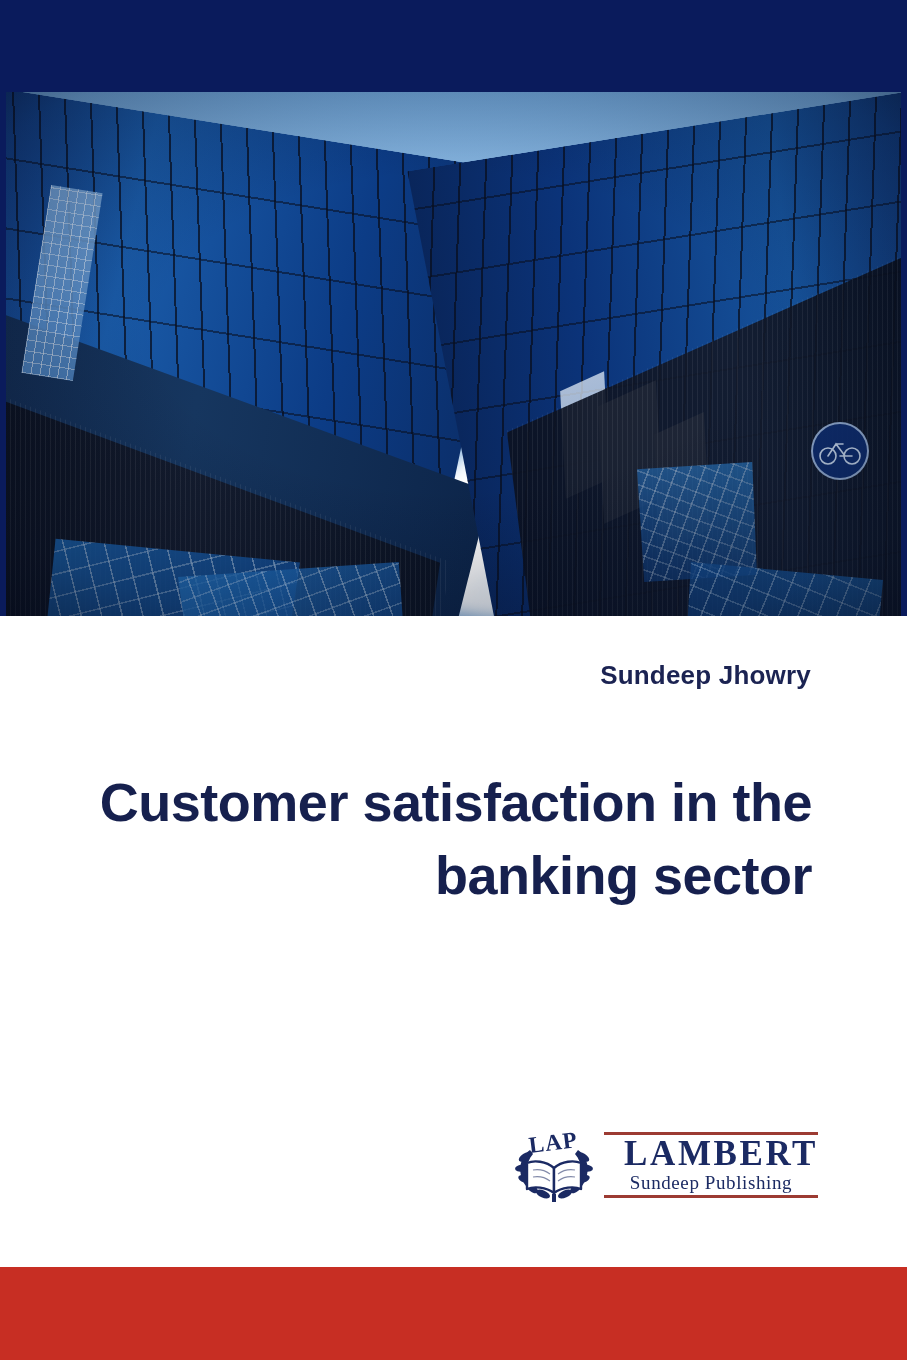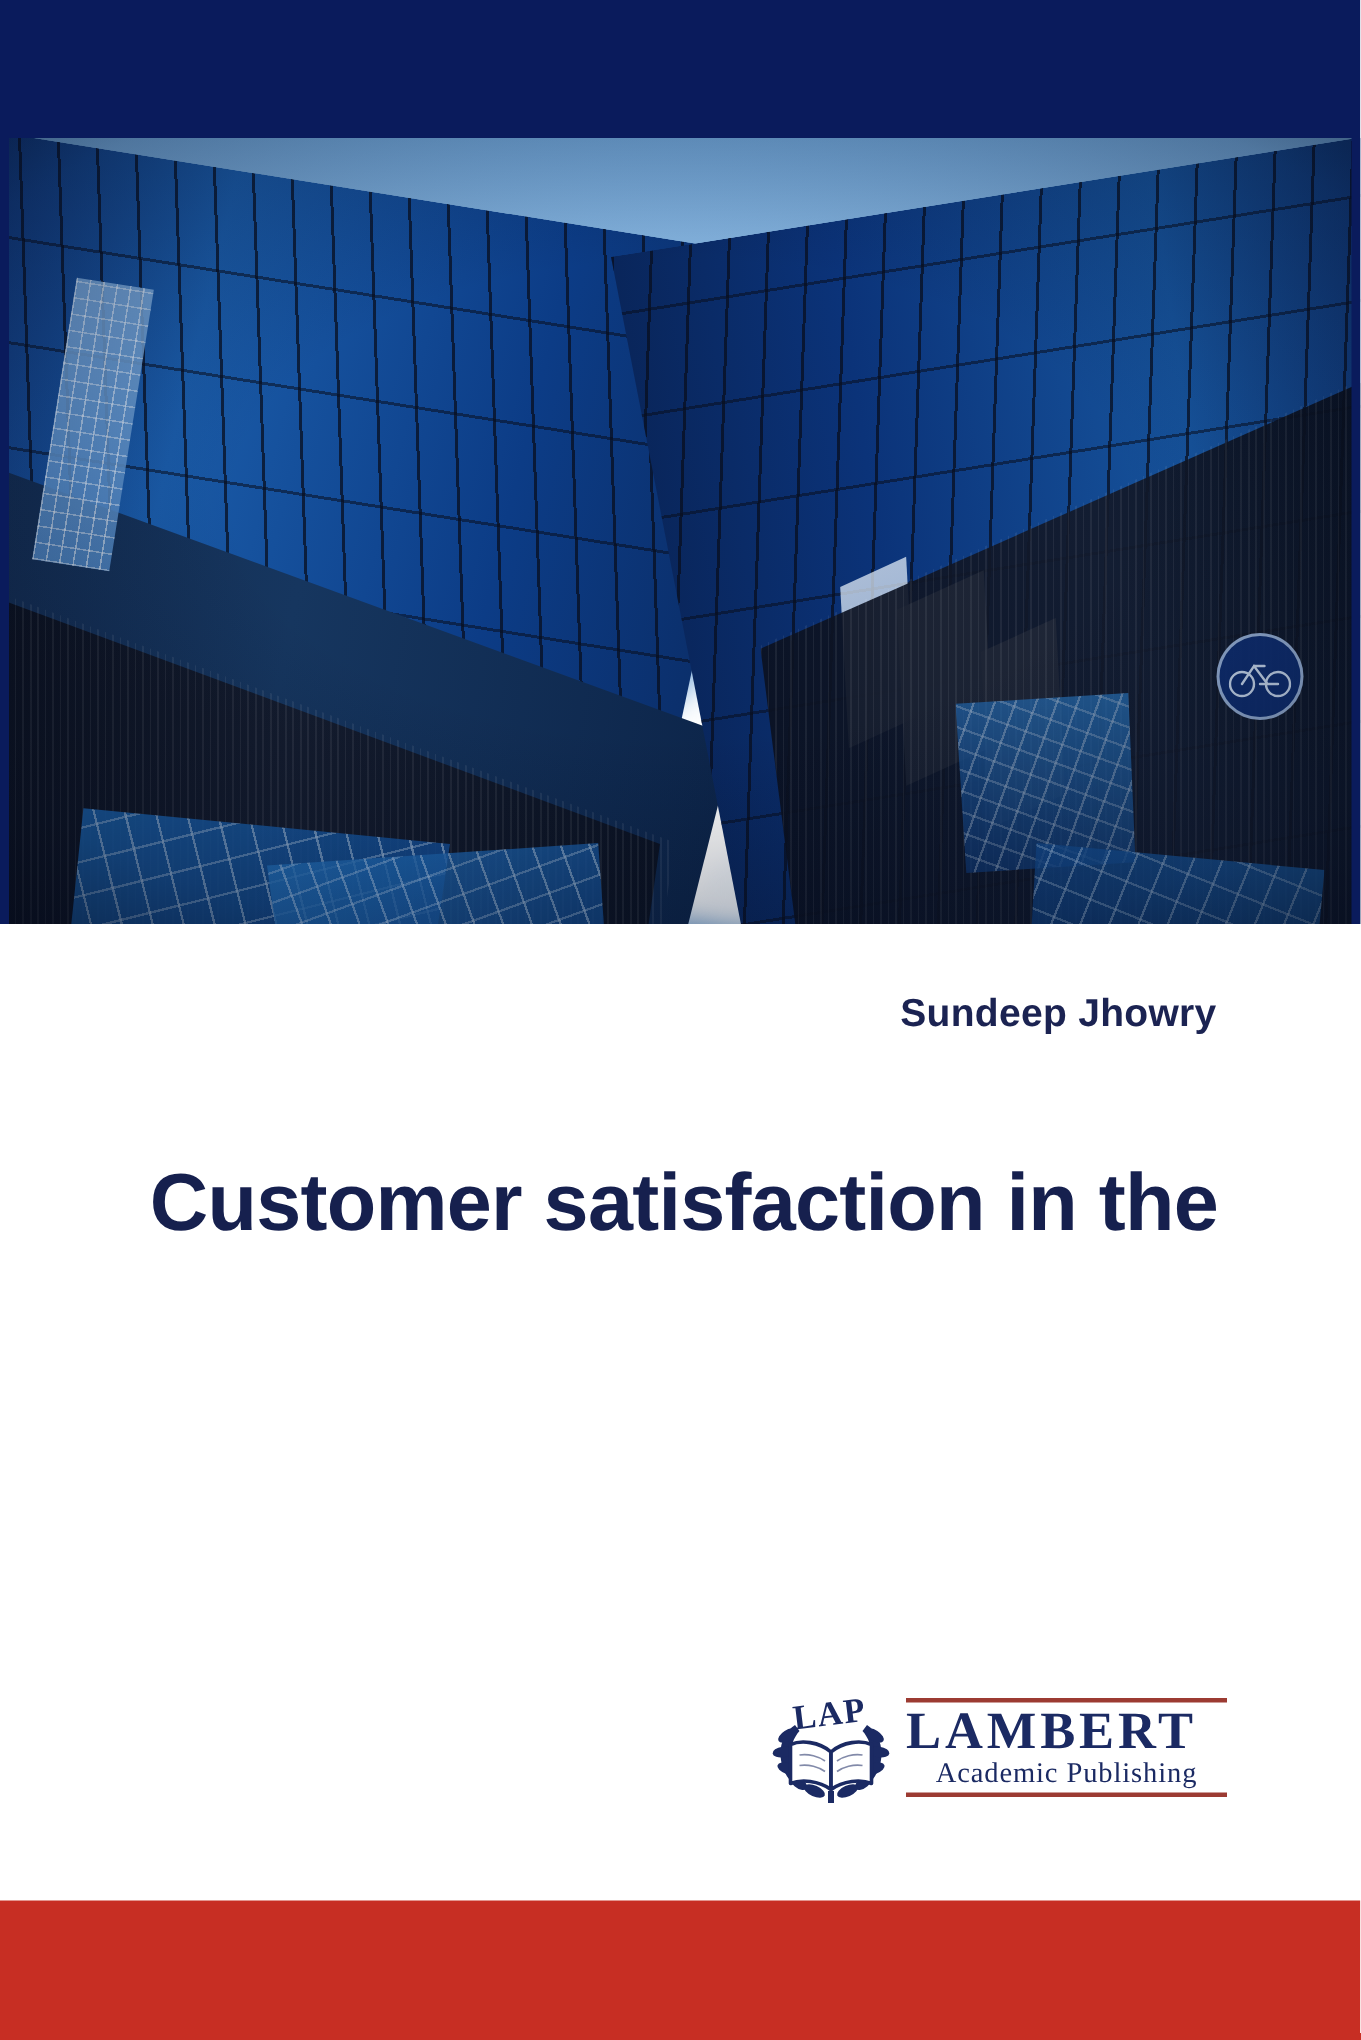--- a/index.html
+++ b/index.html
@@ -327,21 +327,21 @@
     width: 100%;
   }
   .logo-rule.bottom { margin-top: 2px; }
   .logo-lambert {
     font-family: "Liberation Serif", serif;
     font-weight: bold;
     font-size: 35px;
     line-height: 36px;
     color: #1b2a63;
     letter-spacing: 2.6px;
-    text-align: left;
+    text-align: right;
     margin: 1px 0 0 0;
   }
   .logo-academic {
     font-family: "Liberation Serif", serif;
     font-size: 19px;
     line-height: 21px;
     color: #1b2a63;
     letter-spacing: .6px;
     text-align: center;
     margin: 0 0 2px 0;
@@ -410,20 +410,21 @@
       <div class="photo-frame"></div>
     </div>
   </div>
 
   <div class="body-area"></div>
 
   <div class="author">Sundeep Jhowry</div>
 
   <div class="title">
     <div>Customer satisfaction in the</div>
+    <div>banking sector</div>
   </div>
 
   <div class="logo">
 
     <div class="logo-mark">
       <svg width="84" height="74" viewBox="0 0 84 74" aria-hidden="true">
 
         <g fill="#1b2a63">
           <path d="M18 20 C7 27 5 44 14 56 C16 58 19 59 21 57 C13 47 13 33 21 24 Z"></path>
           <path d="M66 20 C77 27 79 44 70 56 C68 58 65 59 63 57 C71 47 71 33 63 24 Z"></path>
@@ -448,20 +449,20 @@
           <path d="M63 40 C57 39 50 41 46 44 M63 47 C57 46 50 48 46 51" stroke="#1b2a63" stroke-width="1.1" fill="none" opacity=".55"></path>
         </g>
 
         <text x="42" y="20" text-anchor="middle" font-family="Liberation Serif, serif" font-weight="bold" font-size="23" fill="#1b2a63" letter-spacing="1" transform="rotate(-7 42 20)">LAP</text>
       </svg>
     </div>
 
     <div class="logo-text">
       <div class="logo-rule"></div>
       <div class="logo-lambert">LAMBERT</div>
-      <div class="logo-academic">Academic Publishing</div>
+      <div class="logo-academic">Sundeep Publishing</div>
       <div class="logo-rule bottom"></div>
     </div>
   </div>
 
   <div class="bottom-band"></div>
 
 </div>
 
 </body></html>

